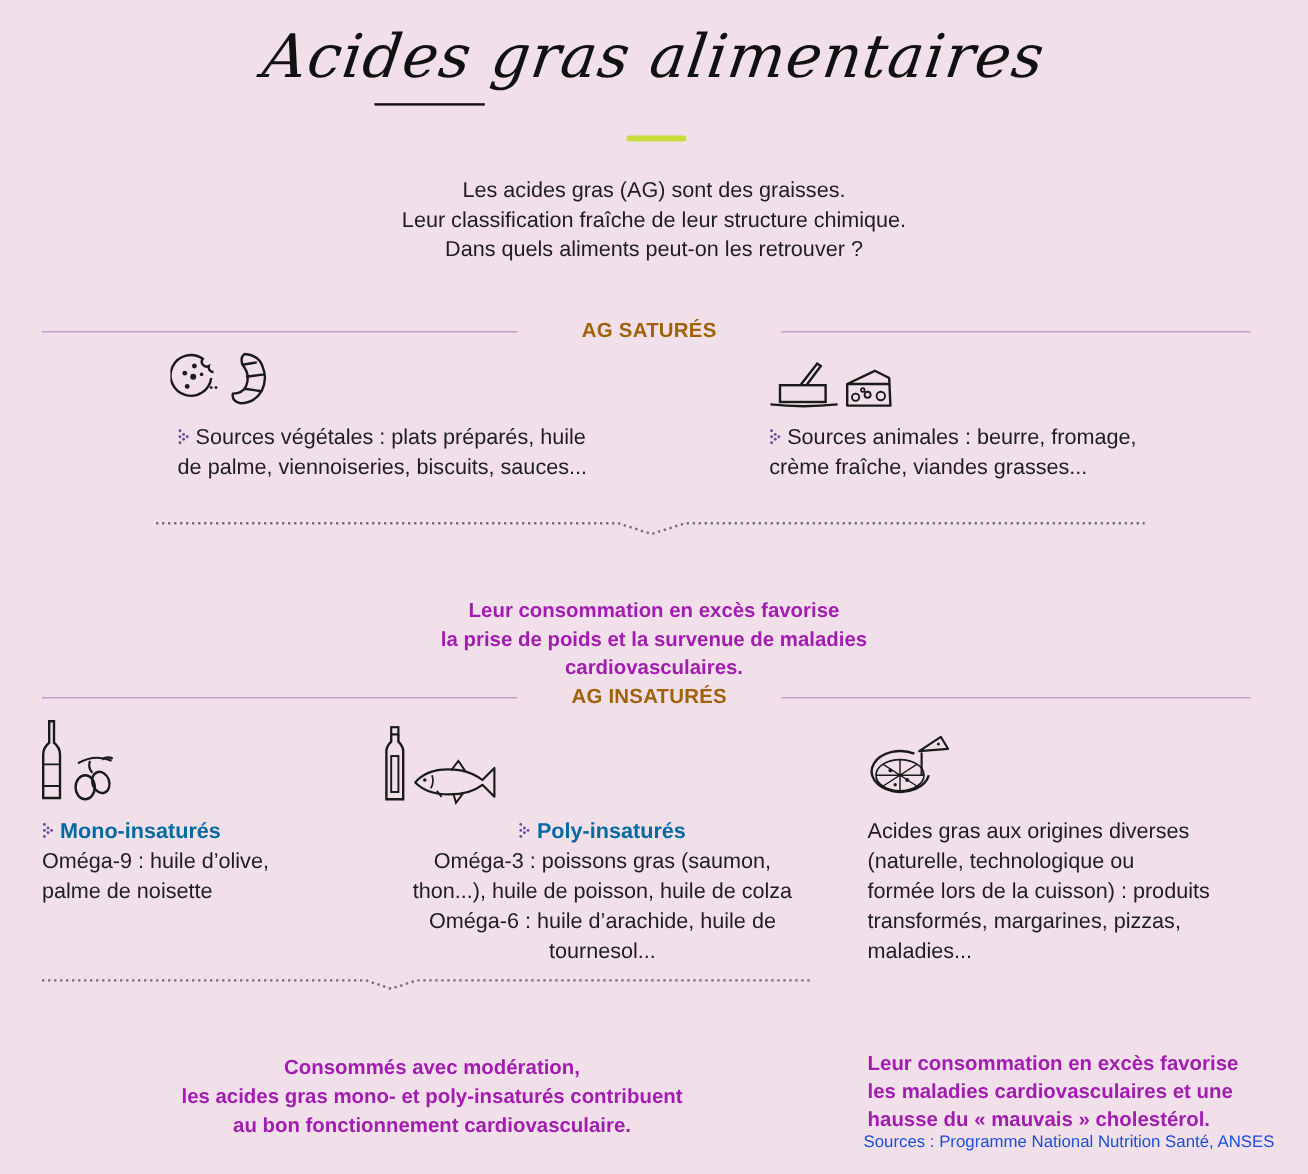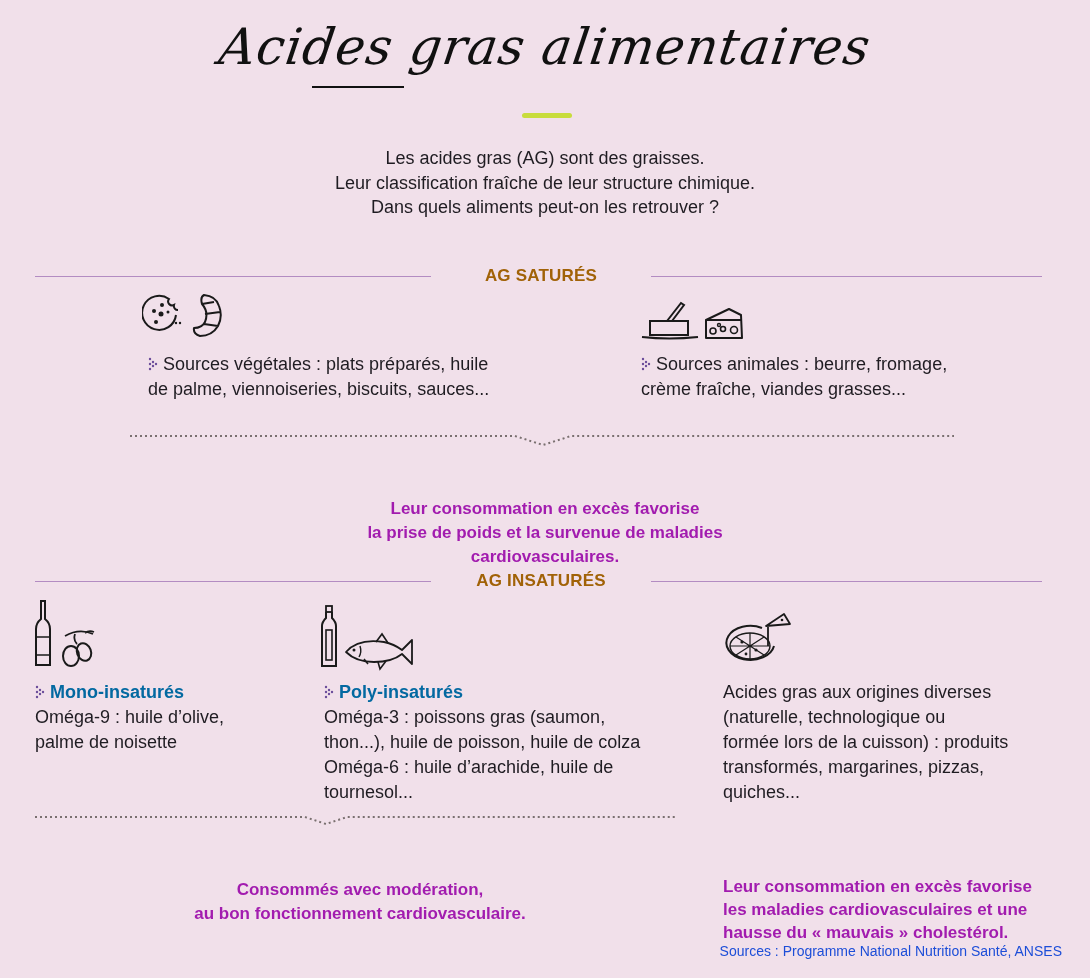--- a/index.html
+++ b/index.html
@@ -152,21 +152,21 @@
     </svg>
 </div>
 <div class="abs icon" style="left:344px;top:632px;">
   <svg width="72" height="40" viewBox="0 0 72 40">
       <path d="M2 20 Q14 6 40 10 Q50 12 58 18 L68 8 L68 32 L58 22 Q48 30 30 30 Q12 30 2 20 Z" fill="none" stroke="#1a1a1a" stroke-width="1.8" stroke-linejoin="round"></path>
       <path d="M32 10 L38 2 L44 11 M34 30 L36 37 L42 29 M20 27 L24 32" fill="none" stroke="#1a1a1a" stroke-width="1.6"></path>
       <circle cx="10" cy="18" r="1.5" fill="#1a1a1a"></circle>
       <path d="M16 14 Q18 20 15 25" fill="none" stroke="#1a1a1a" stroke-width="1.4"></path>
     </svg>
 </div>
-<div class="abs body-text" style="left:324px;top:680px;width:380px;">
+<div class="abs body-text" style="left:312px;top:680px;width:380px;text-align:center;">
   <div><svg class="bullet" viewBox="0 0 10 14">
         <circle cx="2" cy="2" r="1.2" fill="#6b4c9a"></circle>
         <circle cx="5" cy="5" r="1.2" fill="#6b4c9a"></circle>
         <circle cx="8" cy="7" r="1.2" fill="#6b4c9a"></circle>
         <circle cx="5" cy="9" r="1.2" fill="#6b4c9a"></circle>
         <circle cx="2" cy="12" r="1.2" fill="#6b4c9a"></circle>
         <circle cx="2" cy="7" r="1.2" fill="#6b4c9a"></circle>
       </svg><span class="bold">Poly-insaturés</span></div>
   <div>Oméga-3 : poissons gras (saumon,</div>
   <div>thon...), huile de poisson, huile de colza</div>
@@ -184,32 +184,33 @@
       <circle cx="34" cy="38" r="1.6" fill="#1a1a1a"></circle>
       <circle cx="24" cy="42" r="1.4" fill="#1a1a1a"></circle>
       <circle cx="60" cy="8" r="1.3" fill="#1a1a1a"></circle>
     </svg>
 </div>
 <div class="abs body-text" style="left:723px;top:680px;width:360px;">
   <div>Acides gras aux origines diverses</div>
   <div>(naturelle, technologique ou</div>
   <div>formée lors de la cuisson) : produits</div>
   <div>transformés, margarines, pizzas,</div>
-  <div>quiches...</div>
+  <div>maladies...</div>
 </div>
 <div class="abs purple" style="left:723px;top:840px;width:360px;font-size:17px;line-height:23px;">
   <div>Leur consommation en excès favorise</div>
   <div>les maladies cardiovasculaires et une</div>
   <div>hausse du « mauvais » cholestérol.</div>
 </div>
 
 <div class="abs" style="left:35px;top:812px;">
   <svg width="642" height="18" viewBox="0 0 642 18">
       <path d="M0 5 L270 5 L291 12 L312 5 L642 5" fill="none" stroke="#7a7070" stroke-width="2" stroke-dasharray="2 3"></path>
     </svg>
 </div>
 
 <div class="abs purple center" style="left:20px;width:680px;top:843px;font-size:17px;line-height:24px;">
   <div>Consommés avec modération,</div>
+  <div>les acides gras mono- et poly-insaturés contribuent</div>
   <div>au bon fonctionnement cardiovasculaire.</div>
 </div>
 
 <div class="abs footer">Sources : Programme National Nutrition Santé, ANSES</div>
 
 </body></html>

